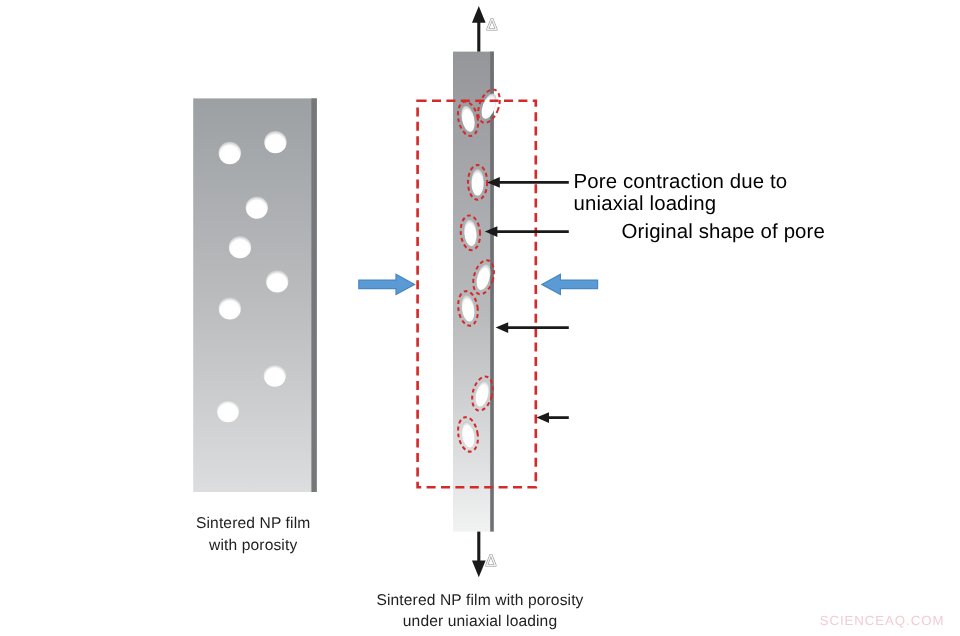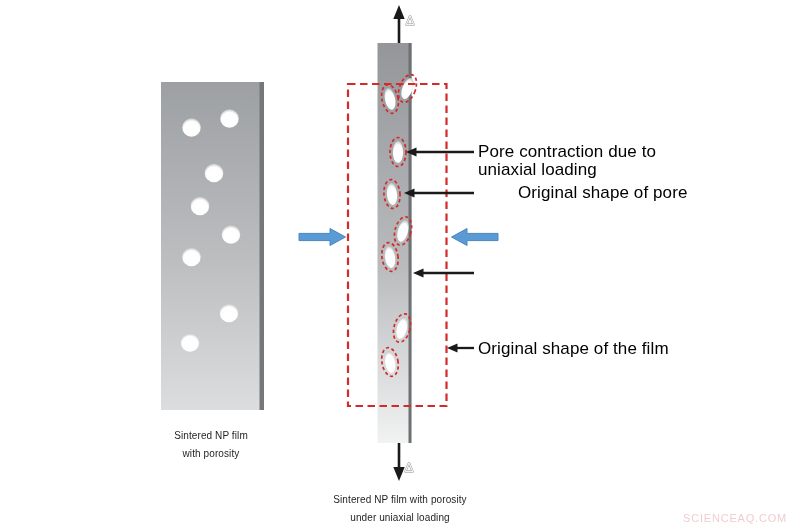--- a/index.html
+++ b/index.html
@@ -6,21 +6,21 @@
   .canvas{
     position:relative;width:800px;height:530px;background:#ffffff;overflow:hidden;
     font-family:"Liberation Sans", sans-serif;
   }
   .canvas svg{position:absolute;left:0;top:0;}
   .txt{
     position:absolute;color:#000000;white-space:pre-line;
     font-size:17px;line-height:17.5px;letter-spacing:0.1px;
   }
   .caption{
-    text-align:center;font-size:10px;line-height:18px;color:#1f1f1f;
+    text-align:center;font-size:13px;line-height:18px;color:#1f1f1f;
   }
   .watermark{
     position:absolute;right:13px;bottom:6px;font-size:11px;letter-spacing:0.8px;
     color:#f2ccd0;font-weight:normal;
   }
   .delta-glyph{paint-order:stroke fill;}
 </style>
 </head>
 <body>
 
@@ -133,21 +133,20 @@
           <line x1="455" y1="348" x2="474" y2="348" stroke-width="2.3"></line>
           <polygon points="447,348 457.5,343.6 457.5,352.4" stroke="none"></polygon>
         </g>
       </g>
     </g>
   </svg>
 
   <div class="txt" style="left:478px;top:143px;">Pore contraction due to
 uniaxial loading</div>
   <div class="txt" style="left:478px;top:183.5px;margin-left:40px;">Original shape of pore</div>
-  <div class="txt" style="left:478px;top:339.5px;">Original shape of the film</div>
 
   <div class="txt caption" style="left:131px;top:427px;width:160px;">Sintered NP film
 with porosity</div>
   <div class="txt caption" style="left:280px;top:491px;width:240px;">Sintered NP film with porosity
 under uniaxial loading</div>
 
   <div class="watermark">SCIENCEAQ.COM</div>
 </div>
 
 </body></html>

